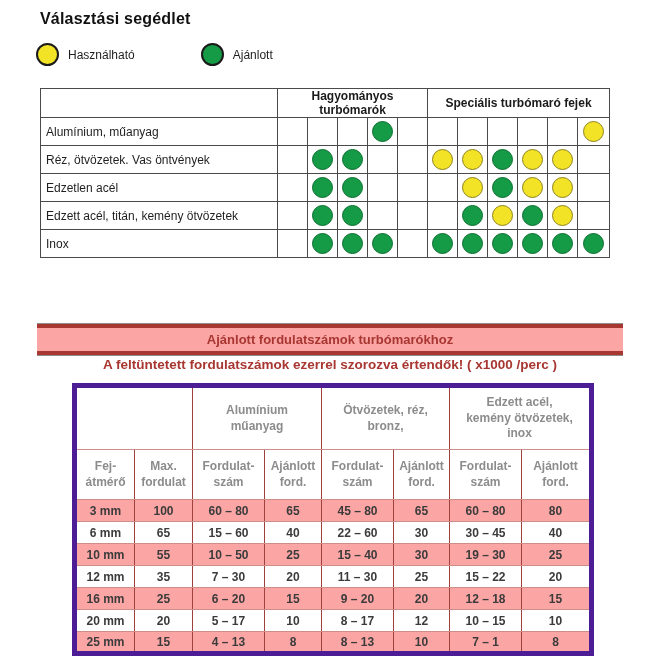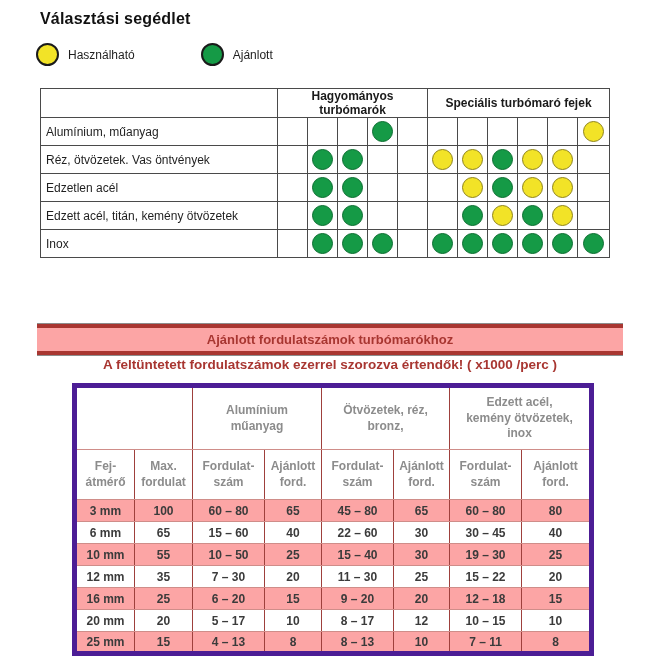--- a/index.html
+++ b/index.html
@@ -386,19 +386,19 @@
           <td>10 – 15</td>
           <td>10</td>
         </tr>
         <tr class="data striped">
           <td>25 mm</td>
           <td>15</td>
           <td>4 – 13</td>
           <td>8</td>
           <td>8 – 13</td>
           <td>10</td>
-          <td>7 – 11</td>
+          <td>7 – 1</td>
           <td>8</td>
         </tr>
       </tbody>
   </table>
 
 </div>
 
 </body></html>

